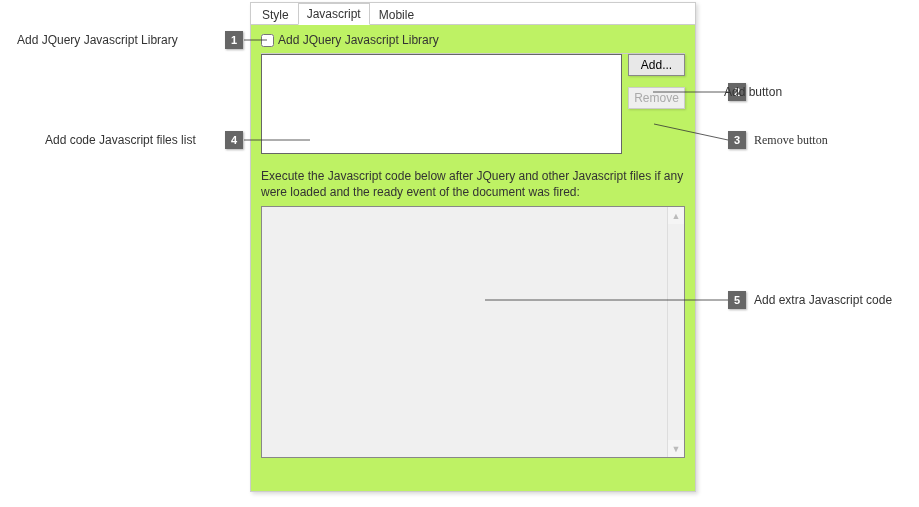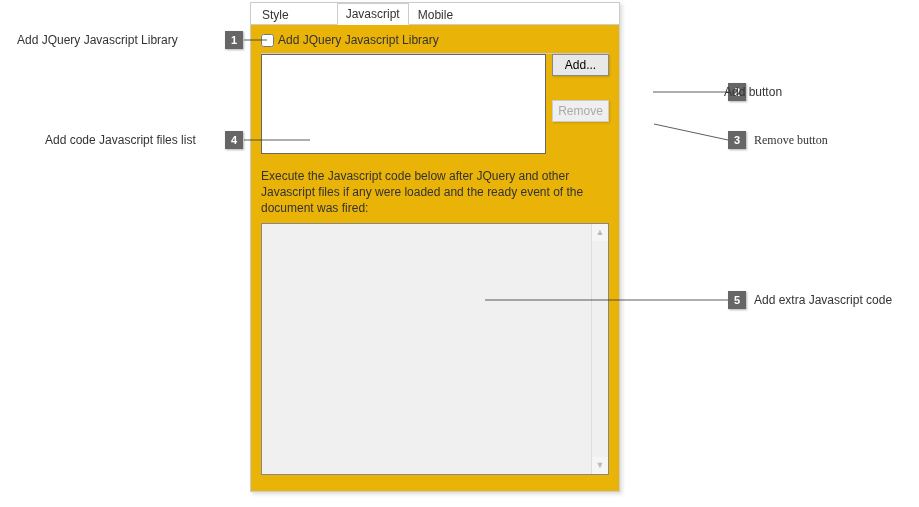--- a/index.html
+++ b/index.html
@@ -10,24 +10,24 @@
     font-family: "Segoe UI", Tahoma, sans-serif;
     font-size: 12px;
     color: #333;
     background: #fff;
     position: relative;
   }
   .panel {
     position: absolute;
     left: 250px;
     top: 2px;
-    width: 370px;
+    width: 446px;
     height: 490px;
     border: 1px solid #ccc;
-    background: #eab308;
+    background: #bef264;
     box-shadow: 2px 2px 4px rgba(0,0,0,0.15);
   }
   .tabs {
     display: flex;
     align-items: flex-end;
     height: 22px;
     border-bottom: 1px solid #ccc;
     padding-left: 2px;
     background: #fff;
   }
@@ -38,21 +38,20 @@
     border-bottom: none;
     cursor: pointer;
     position: relative;
     top: 1px;
     color: #333;
   }
   .tab.active {
     border-color: #ccc;
     background: #fff;
     border-bottom: 1px solid #fff;
-    margin-left: 39px;
   }
   .content {
     padding: 6px 10px 10px 10px;
   }
   .row-checkbox {
     display: flex;
     align-items: center;
     padding: 2px 0 6px 0;
     border-bottom: 1px solid #ccc;
   }
@@ -72,21 +71,21 @@
   .listbox {
     flex: 1;
     height: 100px;
     border: 1px solid #666;
     background: #fff;
   }
   .btn-col {
     display: flex;
     flex-direction: column;
     margin-left: 6px;
-    gap: 24px;
+    gap: 11px;
     width: 57px;
     justify-content: flex-end;
   }
   .btn {
     height: 22px;
     border: 1px solid #888;
     background: #e8e8e8;
     font-family: inherit;
     font-size: 12px;
     cursor: pointer;

